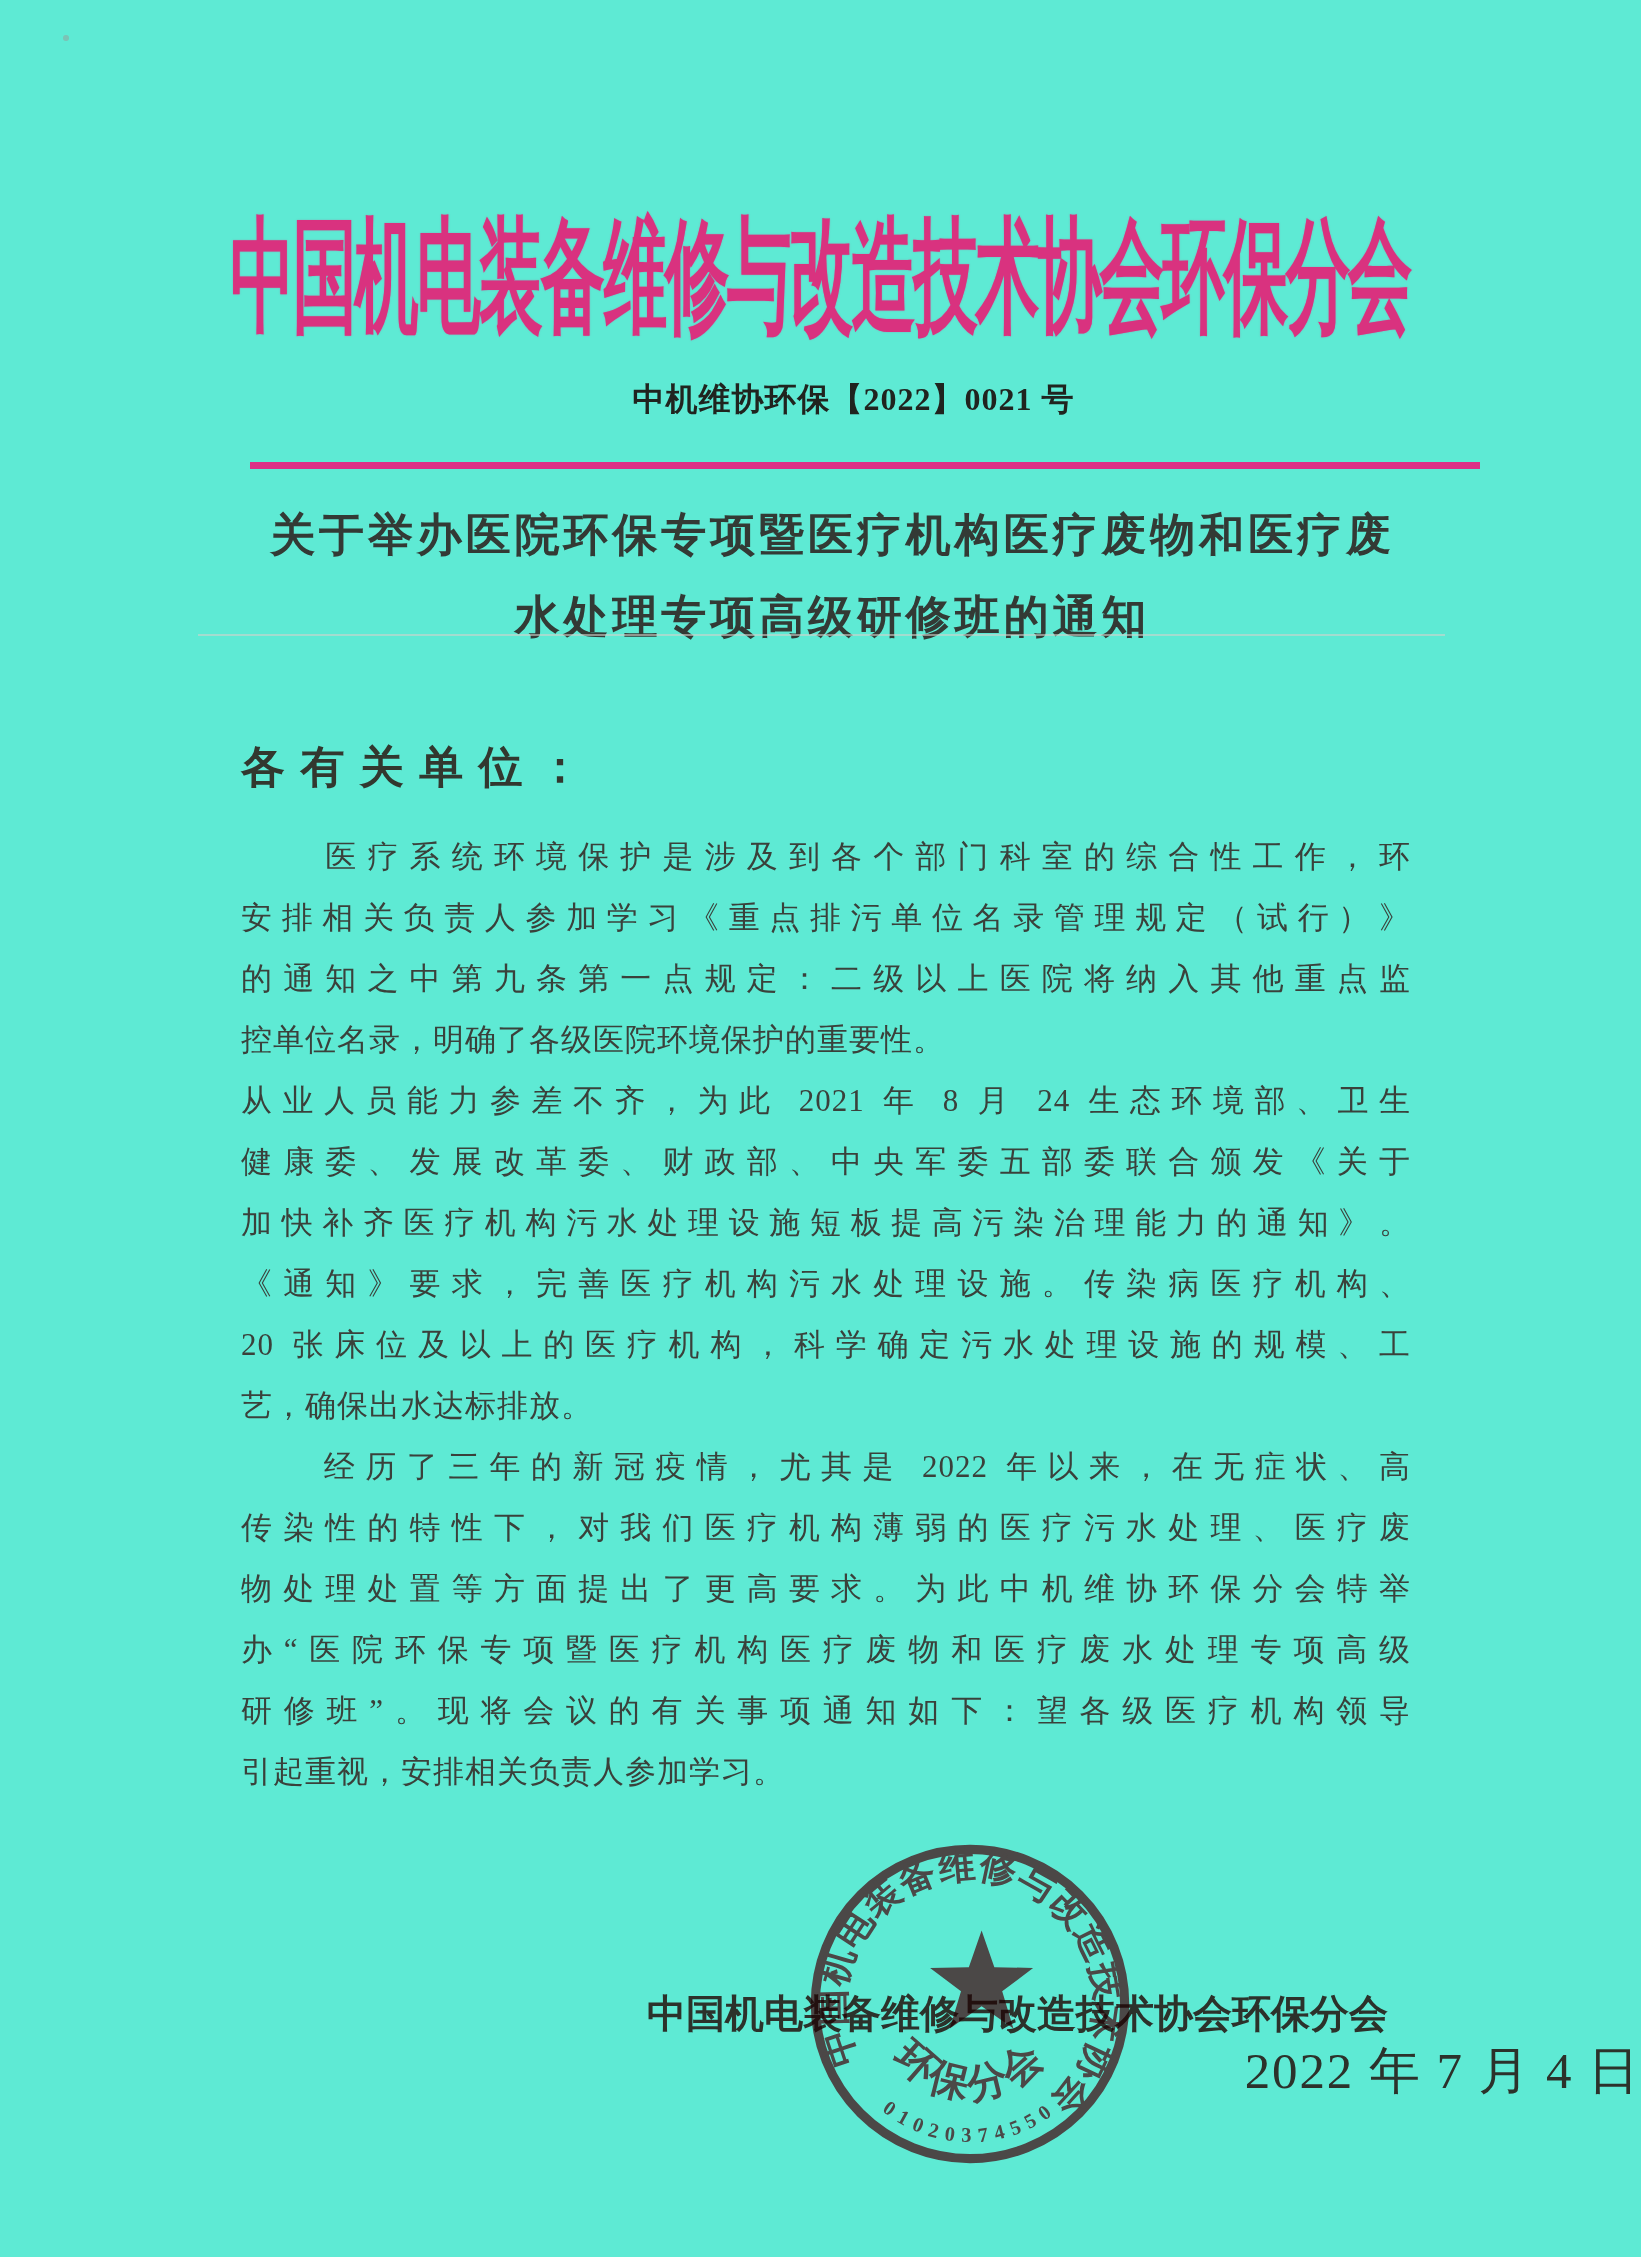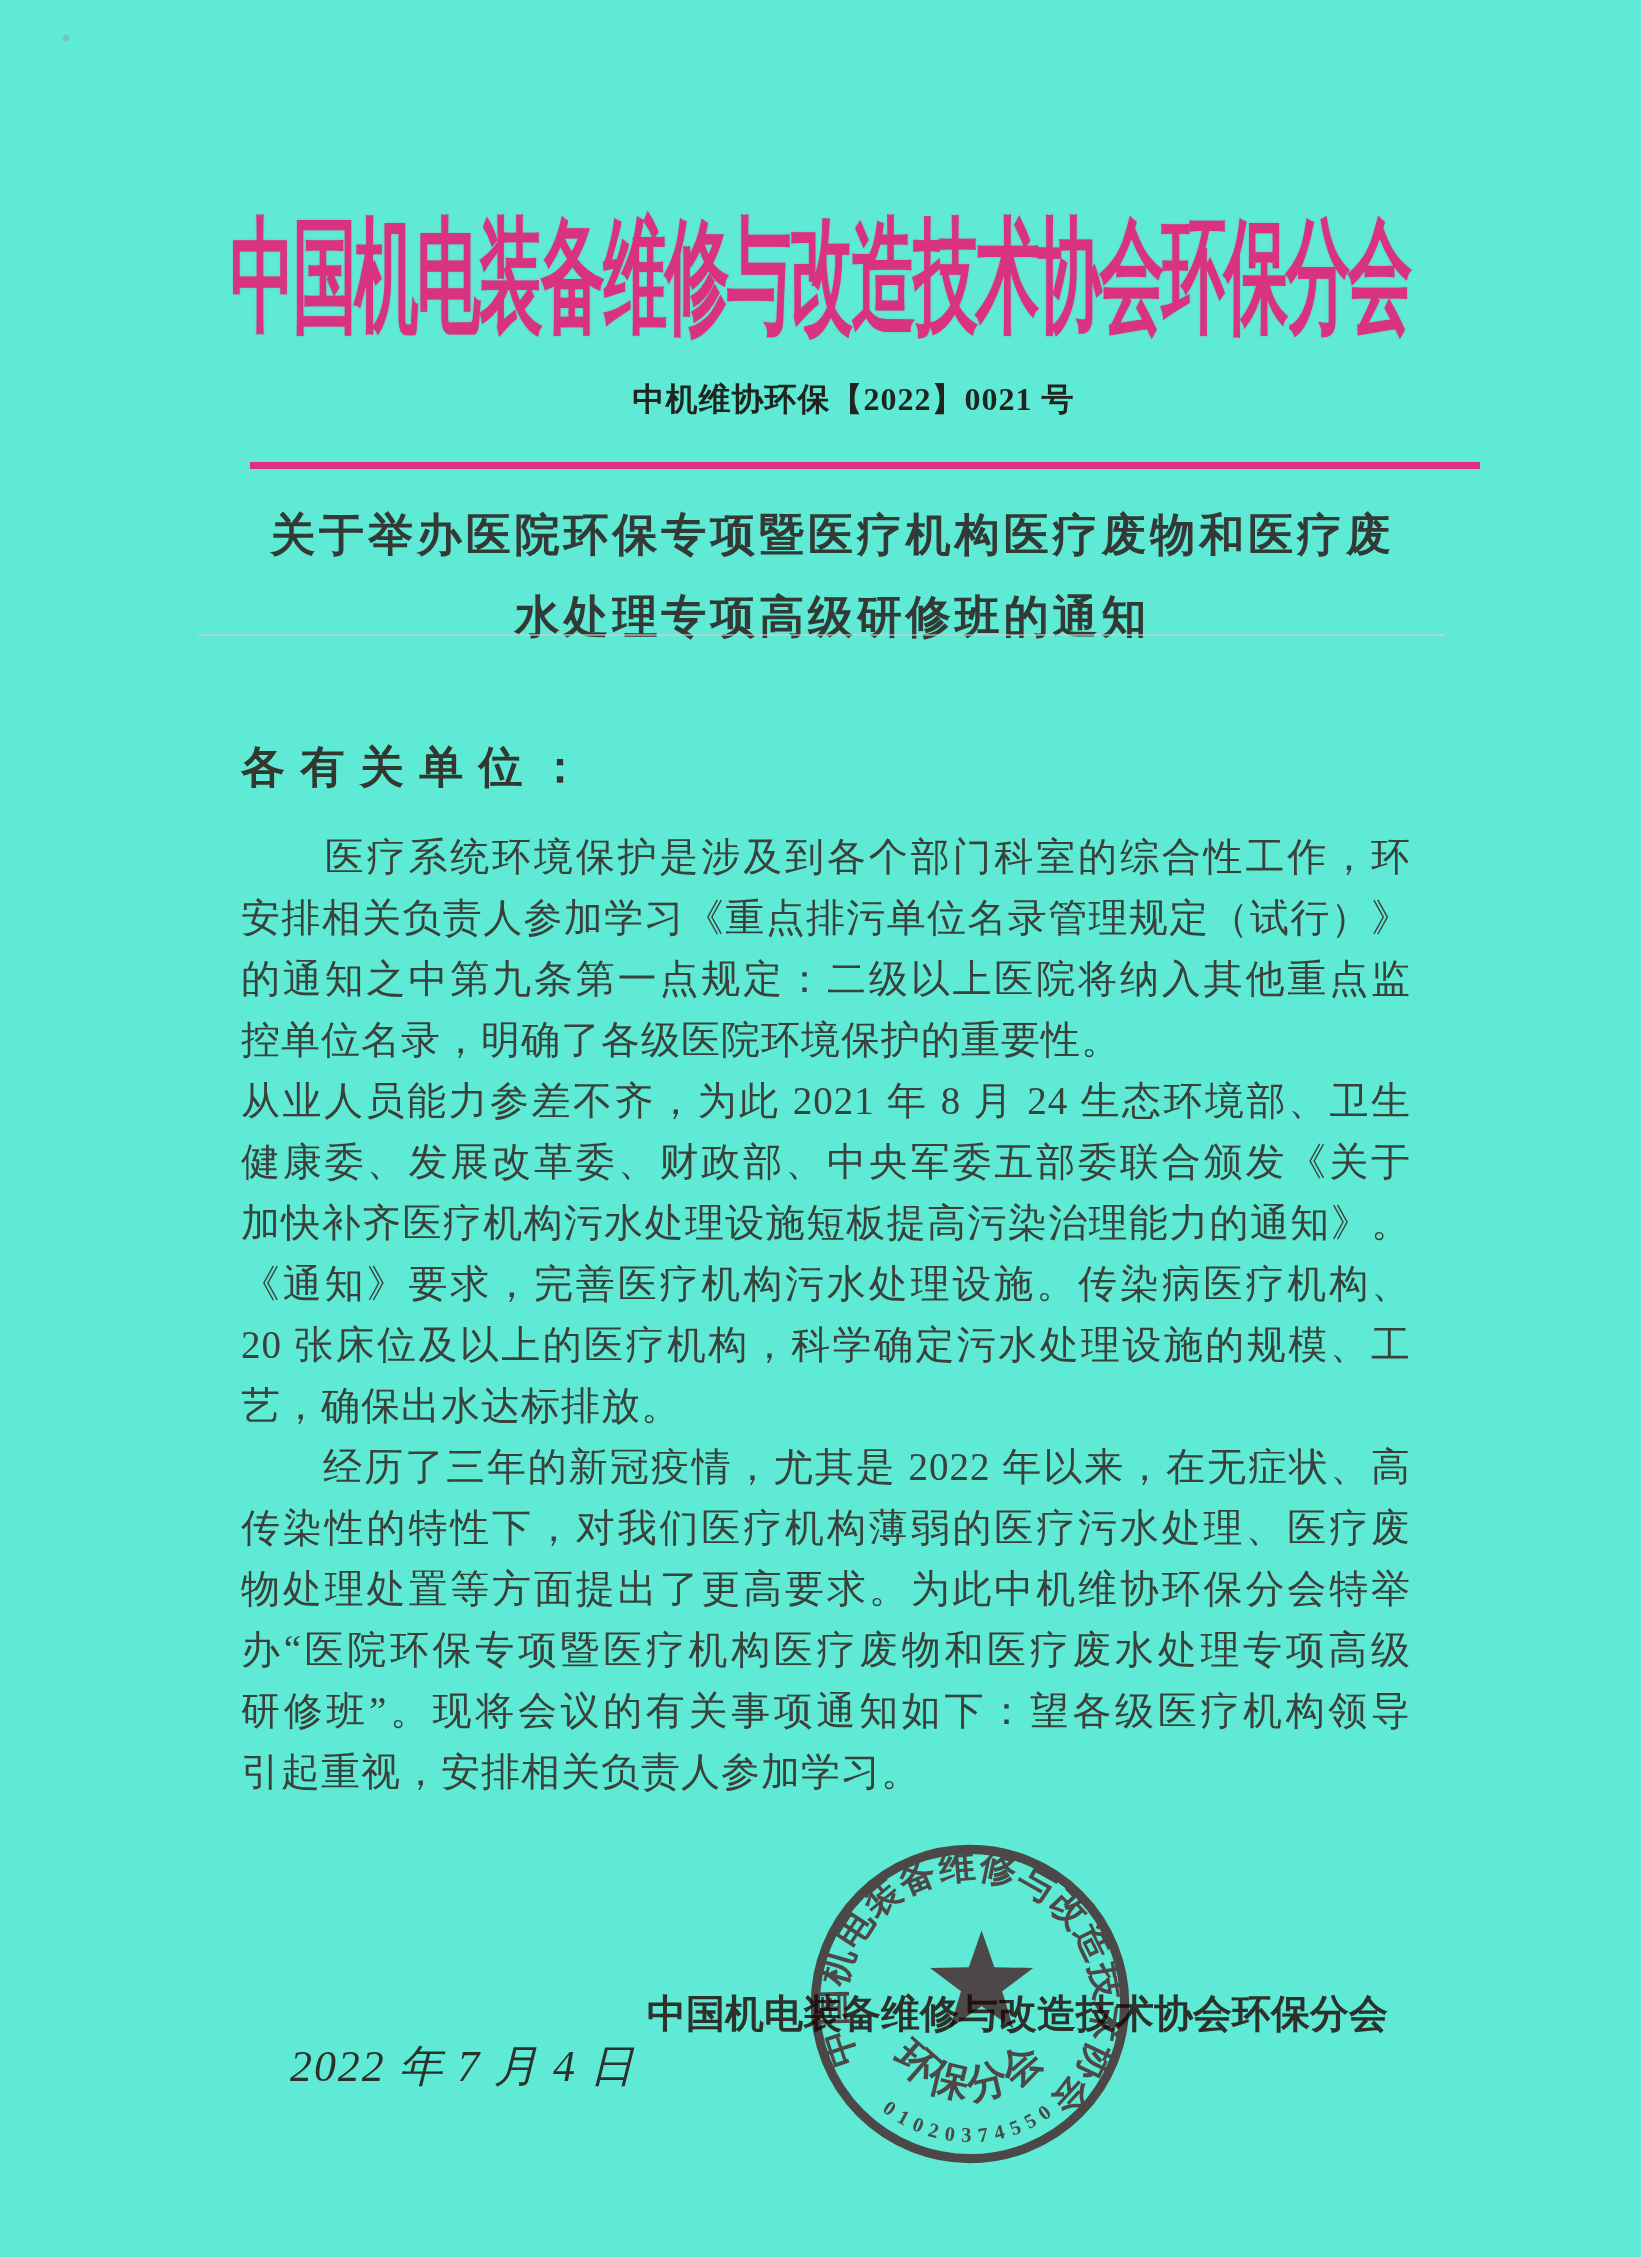--- a/index.html
+++ b/index.html
@@ -89,21 +89,21 @@
   }
   .body-block {
     position: absolute;
     left: 241px;
     top: 826px;
     width: 1170px;
   }
   .line {
     height: 61px;
     line-height: 61px;
-    font-size: 39px;
+    font-size: 31px;
     letter-spacing: 1px;
     color: #3a413b;
     text-align: justify;
     text-align-last: justify;
     white-space: nowrap;
   }
   .line.short {
     text-align: left;
     text-align-last: left;
   }
@@ -115,25 +115,24 @@
     font-weight: 600;
     letter-spacing: 0;
     color: #2c322b;
     white-space: nowrap;
   }
   .date {
     position: absolute;
     left: 0; right: 0;
     top: 2037px;
     margin-left: 290px;
-    text-align: left;
-    font-size: 44px;
+    text-align: right;
+    font-size: 51px;
     color: #2c322b;
     letter-spacing: 1.9px;
-    font-style: italic;
   }
   .seal {
     position: absolute;
     left: 796px;
     top: 1830px;
     width: 348px;
     height: 348px;
     mix-blend-mode: multiply;
     opacity: .9;
     pointer-events: none;

